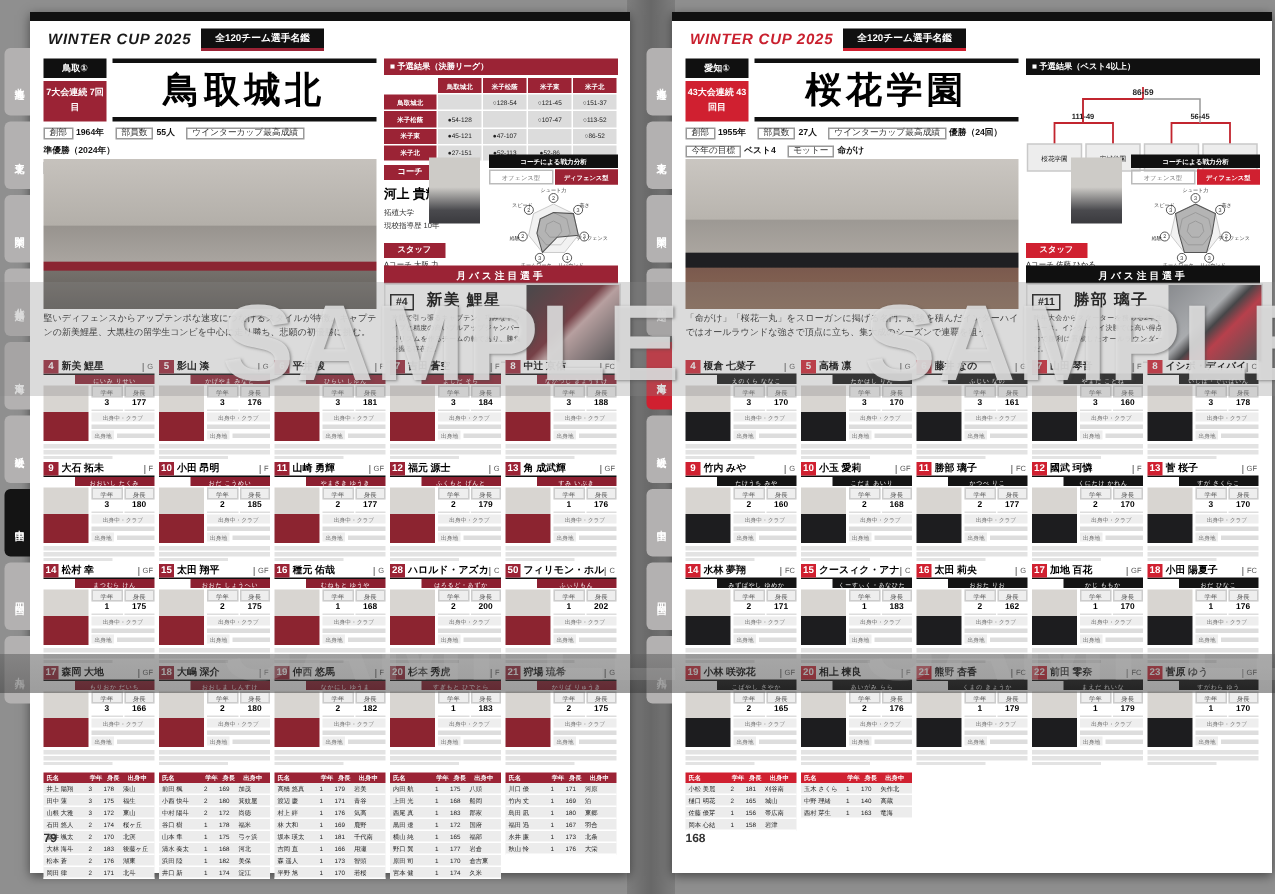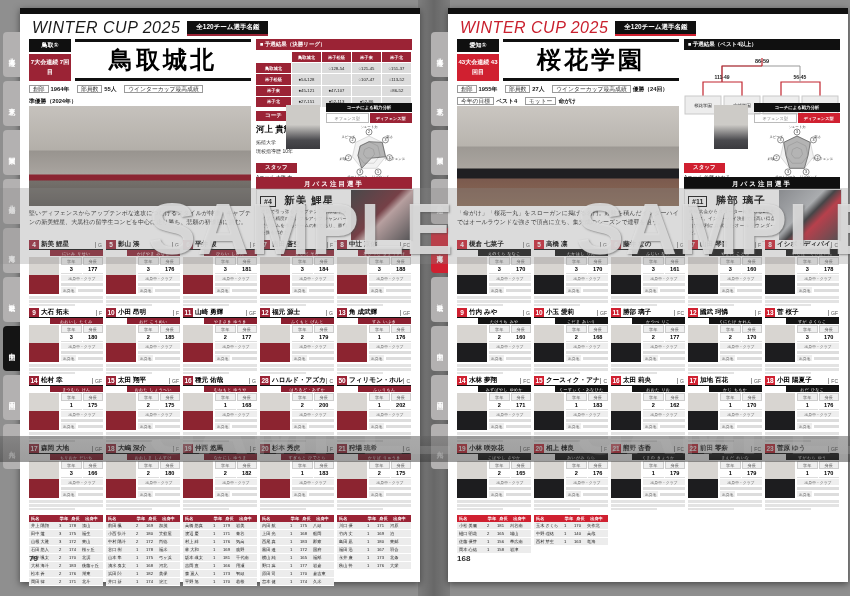--- a/index.html
+++ b/index.html
@@ -12,21 +12,21 @@
   #page-0{left:20px;} #page-1{left:448px;}
 
   
   .tabs{position:absolute;left:-17px;top:24px;width:17px;display:flex;flex-direction:column;gap:4px;}
   .tab{height:45px;background:#b3b1b1;color:#fff;border-radius:4px 0 0 4px;display:flex;
        align-items:center;justify-content:center;writing-mode:vertical-rl;font-size:6.5px;
        letter-spacing:1px;font-weight:bold;}
 
   .topbar{position:absolute;top:0;left:0;right:0;height:6px;background:#101010;}
   .brand{position:absolute;top:11px;left:12px;display:flex;align-items:center;gap:7px;}
-  .brand-title{font-size:16px;font-weight:400;font-style:italic;letter-spacing:.5px;}
+  .brand-title{font-size:10px;font-weight:700;font-style:italic;letter-spacing:.5px;}
   .brand-badge{background:#101010;color:#fff;font-size:6.5px;padding:2px 9px;font-weight:bold;
                border-bottom:2px solid var(--accent);}
 
   .teamhead{position:absolute;top:31px;left:9px;width:222px;display:flex;gap:4px;}
   .prefcol{width:42px;}
   .prefbadge{background:#101010;color:#fff;font-size:6px;text-align:center;padding:2px 0;font-weight:bold;}
   .streak{margin-top:2px;background:var(--accent);color:#fff;font-size:6px;text-align:center;
           padding:4px 1px;font-weight:bold;line-height:1.6;}
   .titlebox{flex:1;border-top:3px solid #101010;border-bottom:3px solid #101010;display:flex;
             align-items:center;justify-content:center;}

